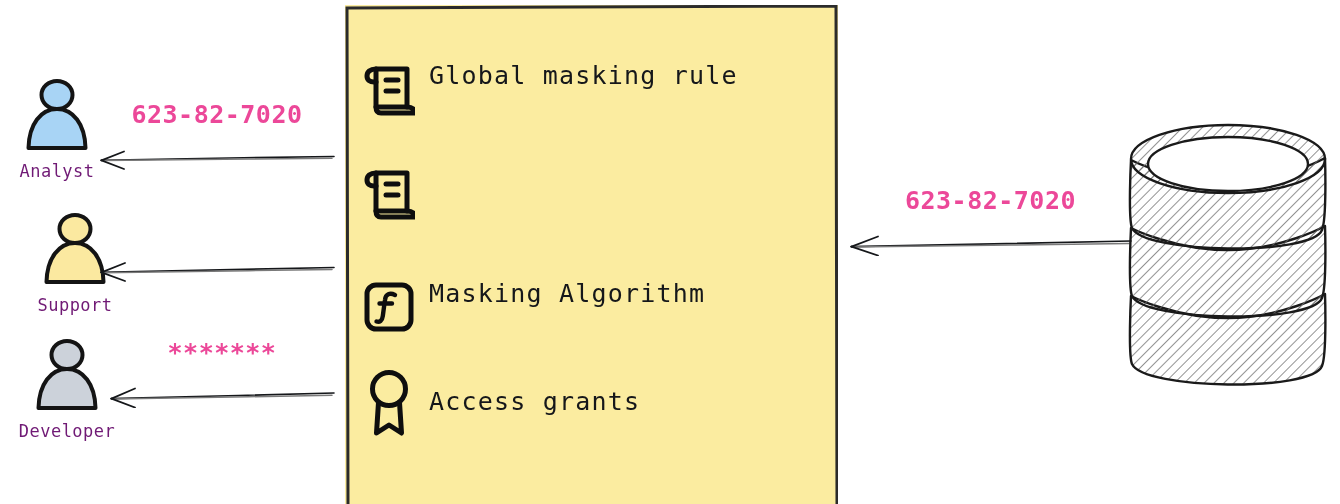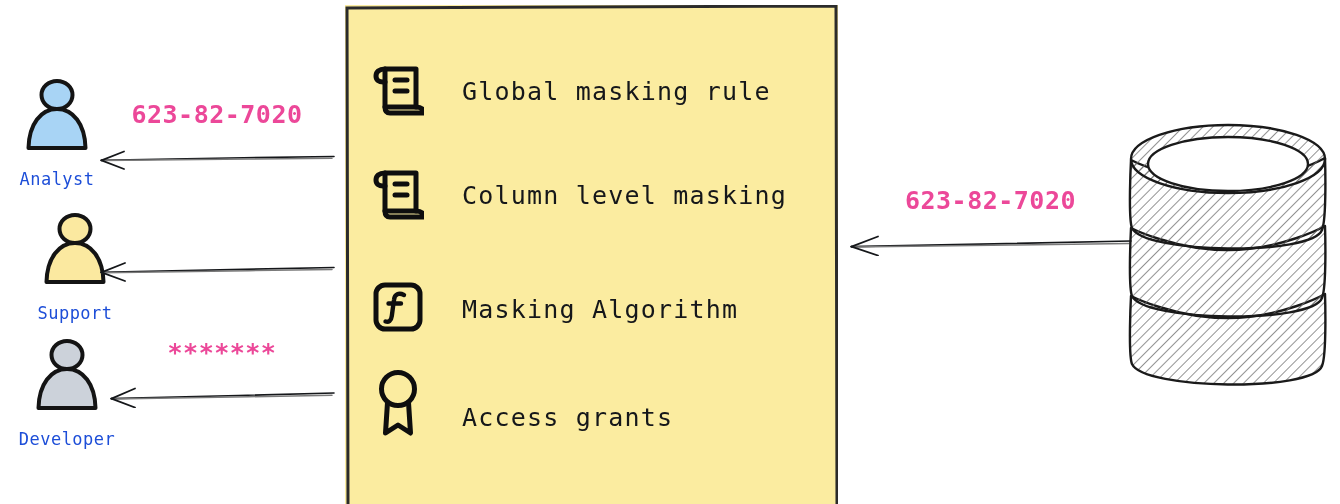--- a/index.html
+++ b/index.html
@@ -24,22 +24,22 @@
   }
   .actor .person-icon {
     display: block;
     margin: 0 auto;
   }
   .actor-label {
     display: block;
     font-family: "DejaVu Sans Mono", "Liberation Mono", monospace;
     font-size: 17px;
     letter-spacing: 0.5px;
-    color: #1d4ed8;
-    margin-top: 9px;
+    color: #701a75;
+    margin-top: 1px;
     white-space: nowrap;
   }
 
   #actor-analyst   { left: 2px;  top: 78px; }
   #actor-support   { left: 20px;  top: 212px; }
   #actor-developer { left: 12px;  top: 338px; }
 
   
   .flow {
     position: absolute;
@@ -91,24 +91,23 @@
   }
   .policy-list {
     position: absolute;
     left: 0;
     top: 0;
     width: 100%;
     height: 100%;
   }
   .policy-item {
     position: absolute;
-    left: 25px;
+    left: 16px;
     display: flex;
-    align-items: center;
-    gap: 36px;
+    gap: 12px;
   }
   #policy-item-0 { top: 56px; }
   #policy-item-1 { top: 160px; }
   #policy-item-2 { top: 272px; }
   #policy-item-3 { top: 368px; }
 
   .policy-icon {
     width: 56px;
     height: 60px;
     flex: 0 0 56px;
@@ -230,21 +229,20 @@
     <div class="policy-item" id="policy-item-1">
       <span class="policy-icon">
         <svg width="52" height="56" viewBox="0 0 52 56" xmlns="http://www.w3.org/2000/svg">
           <path d="M13 6 L44 6 L44 44 L13 44 Z" fill="none" stroke="#0e0e0e" stroke-width="5" stroke-linejoin="round"></path>
           <path d="M13 6 C7 6 4 9 4 13 C4 17 7 19 11 19 L13 19" fill="none" stroke="#0e0e0e" stroke-width="5" stroke-linecap="round" stroke-linejoin="round"></path>
           <path d="M44 44 C50 44 52 47 52 50 L18 50 C14 50 13 47 13 44" fill="none" stroke="#0e0e0e" stroke-width="5" stroke-linecap="round" stroke-linejoin="round"></path>
           <line x1="23" y1="17" x2="35" y2="17" stroke="#0e0e0e" stroke-width="5" stroke-linecap="round"></line>
           <line x1="23" y1="28" x2="35" y2="28" stroke="#0e0e0e" stroke-width="5" stroke-linecap="round"></line>
         </svg>
       </span>
-      <span class="policy-text">Column level masking</span>
     </div>
 
     <div class="policy-item" id="policy-item-2">
       <span class="policy-icon">
         <svg width="52" height="52" viewBox="0 0 52 52" xmlns="http://www.w3.org/2000/svg">
           <rect x="4" y="4" width="44" height="44" rx="9" ry="9" fill="none" stroke="#0e0e0e" stroke-width="5"></rect>
           <path d="M32 14 C27 11.5 22.5 13 22 19 L21 26 M16.5 22.5 L29 22.5 M21 26 L19.8 35 C19.2 40 16.5 41.5 13.5 40.5" fill="none" stroke="#0e0e0e" stroke-width="4.4" stroke-linecap="round"></path>
         </svg>
       </span>
       <span class="policy-text">Masking Algorithm</span>

